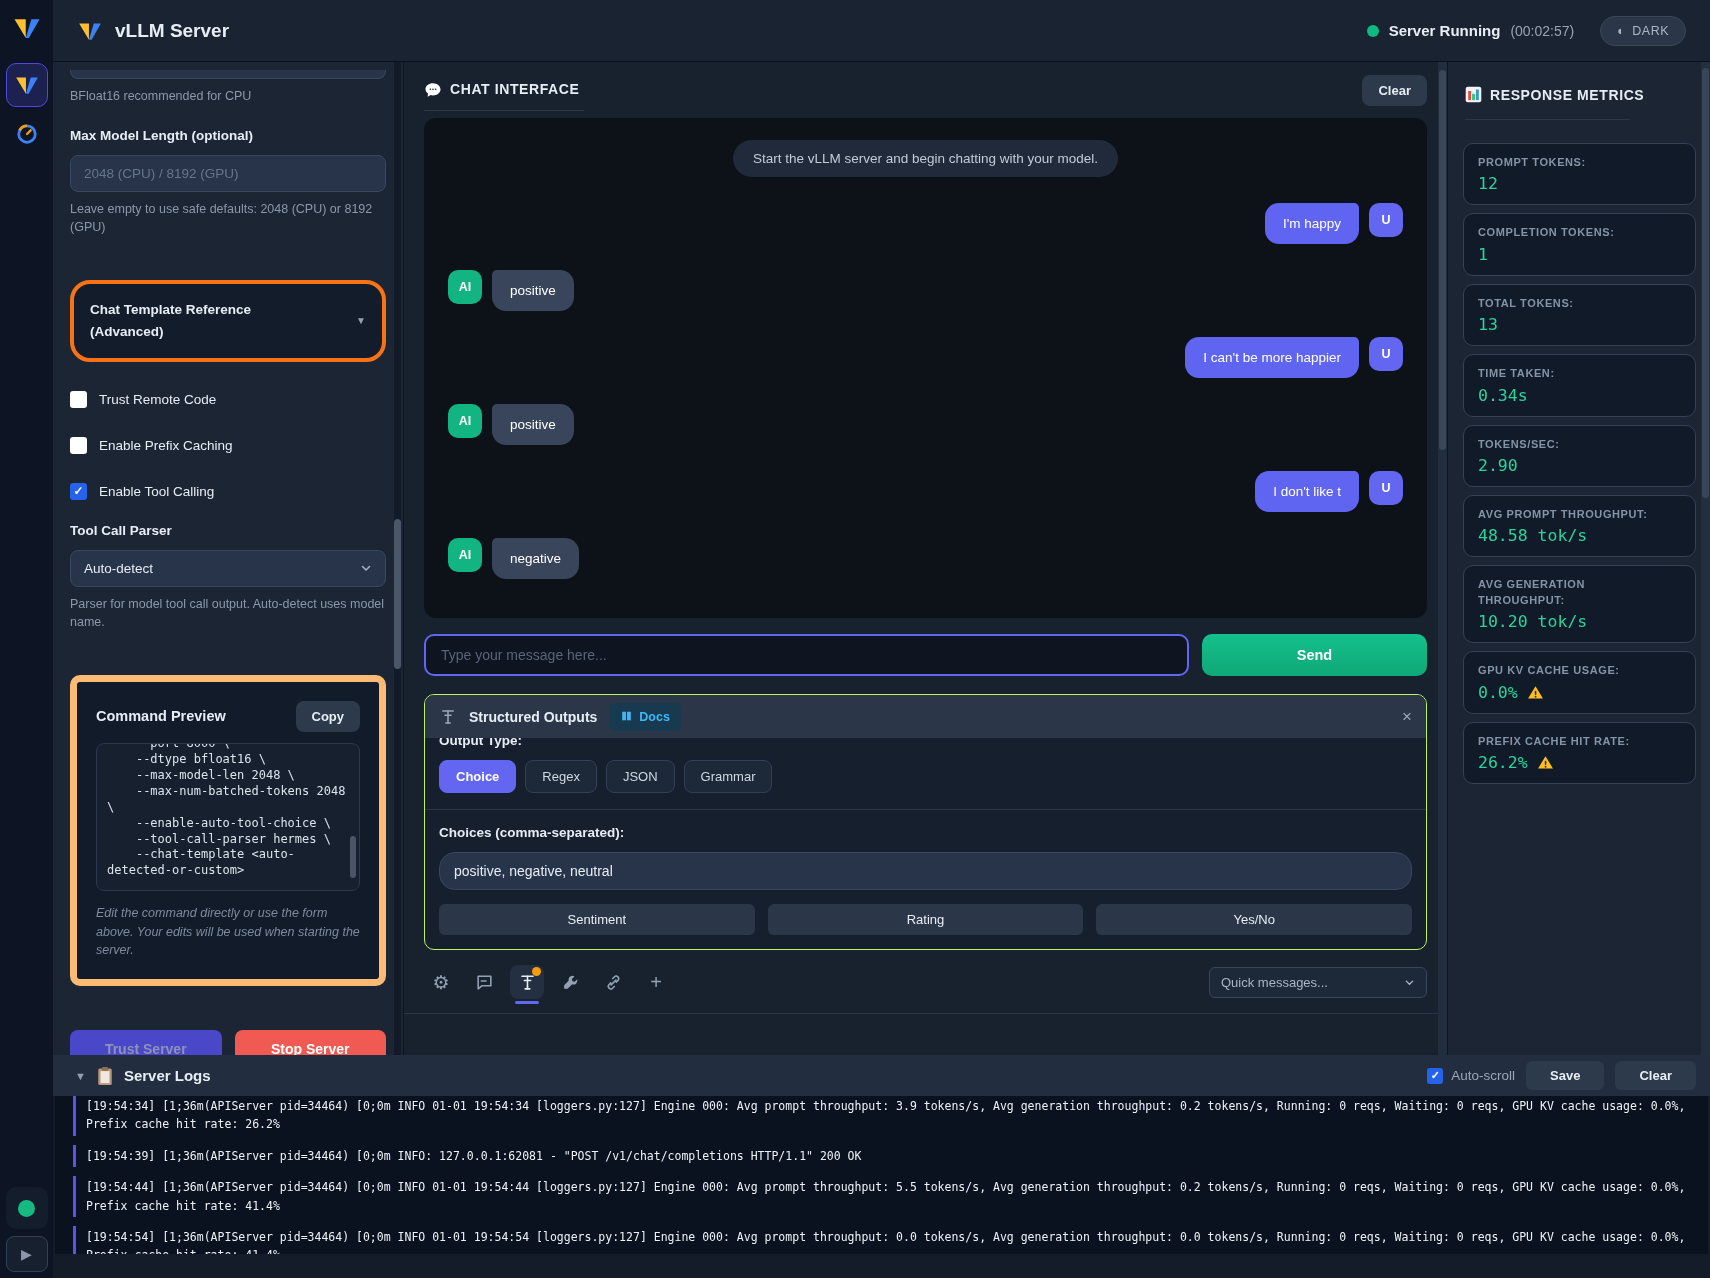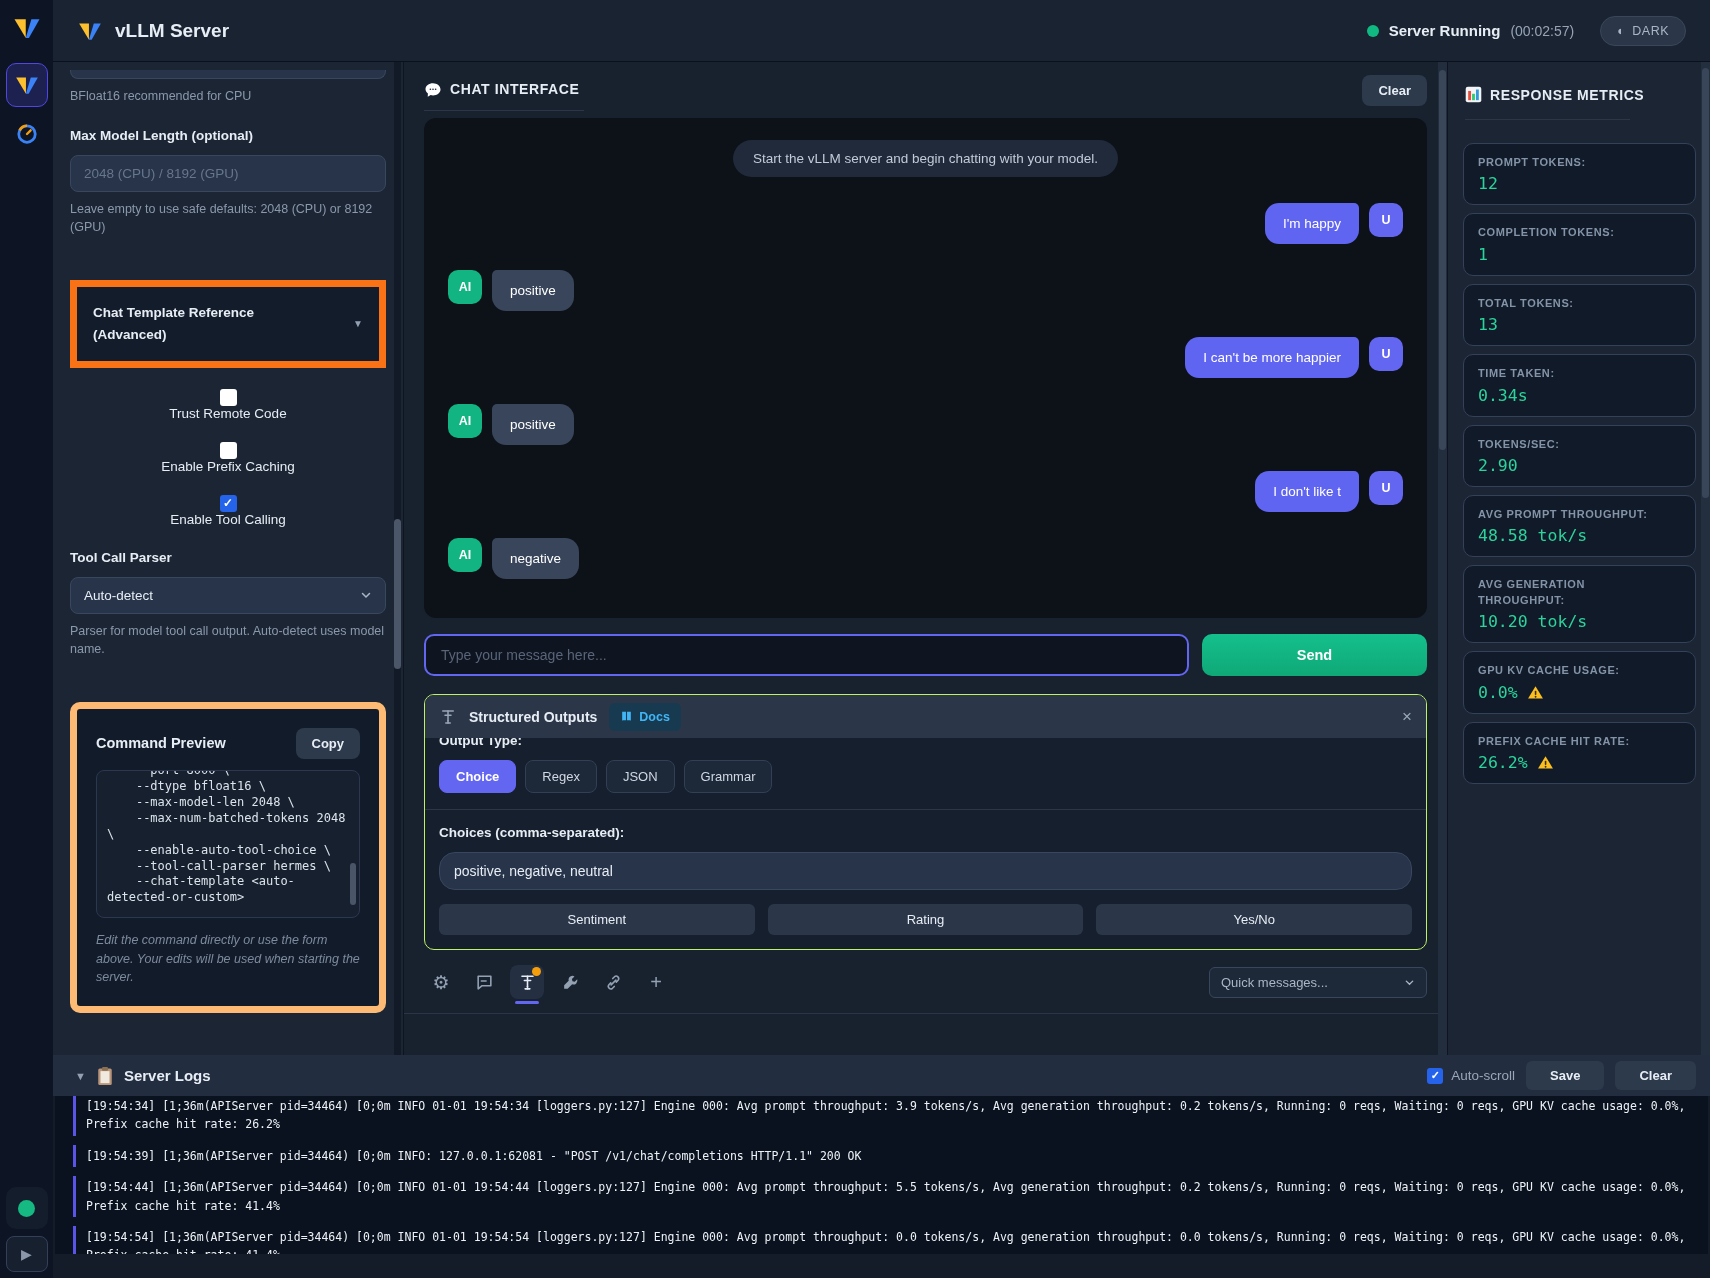--- a/index.html
+++ b/index.html
@@ -32,24 +32,24 @@
 
   .body-row { display:flex; flex:1; min-height:0; }
 
   
   .config { width:350px; background:#1b2534; padding:10px 17px 0 17px; position:relative; overflow:hidden; flex-shrink:0; }
   .clipped-input { height:9px; border:1px solid #39475e; border-top:none; border-radius:0 0 8px 8px; background:#27344a; margin-top:-2px; }
   .hint { color:#8b98ab; font-size:12.5px; line-height:1.45; margin-top:8px; }
   .field-label { font-size:13.5px; font-weight:bold; margin-top:23px; }
   .text-input { width:100%; height:37px; background:#27344a; border:1px solid #39475e; border-radius:8px; margin-top:12px; padding:0 13px; font-size:13.5px; color:#e7edf4; font-family:"Liberation Sans",sans-serif; }
   .text-input::placeholder { color:#67768c; }
-  .collapse-card { margin-top:44px; background:#131c2b; border:7px solid #f97316; border-radius:0; padding:15px 16px; display:flex; align-items:center; justify-content:space-between; }
+  .collapse-card { margin-top:44px; background:#131c2b; border:4px solid #f97316; border-radius:20px; padding:15px 16px; display:flex; align-items:center; justify-content:space-between; }
   .collapse-card .t { font-weight:bold; font-size:13.5px; line-height:1.6; width:210px; }
   .tri { color:#93a0b2; font-size:10px; }
-  .cb-row { display:flex; align-items:center; margin-top:21px;flex-direction:column; }
+  .cb-row { display:flex; align-items:center; gap:12px; margin-top:29px; }
   .cb { width:17px; height:17px; border-radius:3px; background:#ffffff; flex-shrink:0; display:flex; align-items:center; justify-content:center; }
   .cb.checked { background:#2563eb; color:#fff; font-size:12px; font-weight:bold; }
   .cb-label { font-size:13.5px; }
   .select { width:100%; height:37px; background:#27344a; border:1px solid #39475e; border-radius:8px; margin-top:12px; padding:0 13px; font-size:13.5px; display:flex; align-items:center; justify-content:space-between; }
   .cmd-card { margin-top:44px; background:#121b2a; border:7px solid #fdba74; border-radius:10px; padding:19px; }
   .cmd-head { display:flex; align-items:center; justify-content:space-between; }
   .cmd-title { font-size:14.5px; font-weight:bold; }
   .btn-slate { background:#2d3a4c; border:none; color:#e7edf4; font-weight:bold; font-size:13px; border-radius:8px; padding:8px 16px; }
   .cmd-box { margin-top:11px; border:1px solid #2b3850; border-radius:8px; background:#17202f; height:148px; overflow:hidden; position:relative; padding:0 10px; }
   .cmd-box pre { font-family:"DejaVu Sans Mono",monospace; font-size:12px; line-height:1.33; color:#dbe3ec; white-space:pre-wrap; overflow-wrap:anywhere; margin-top:-8px; }

